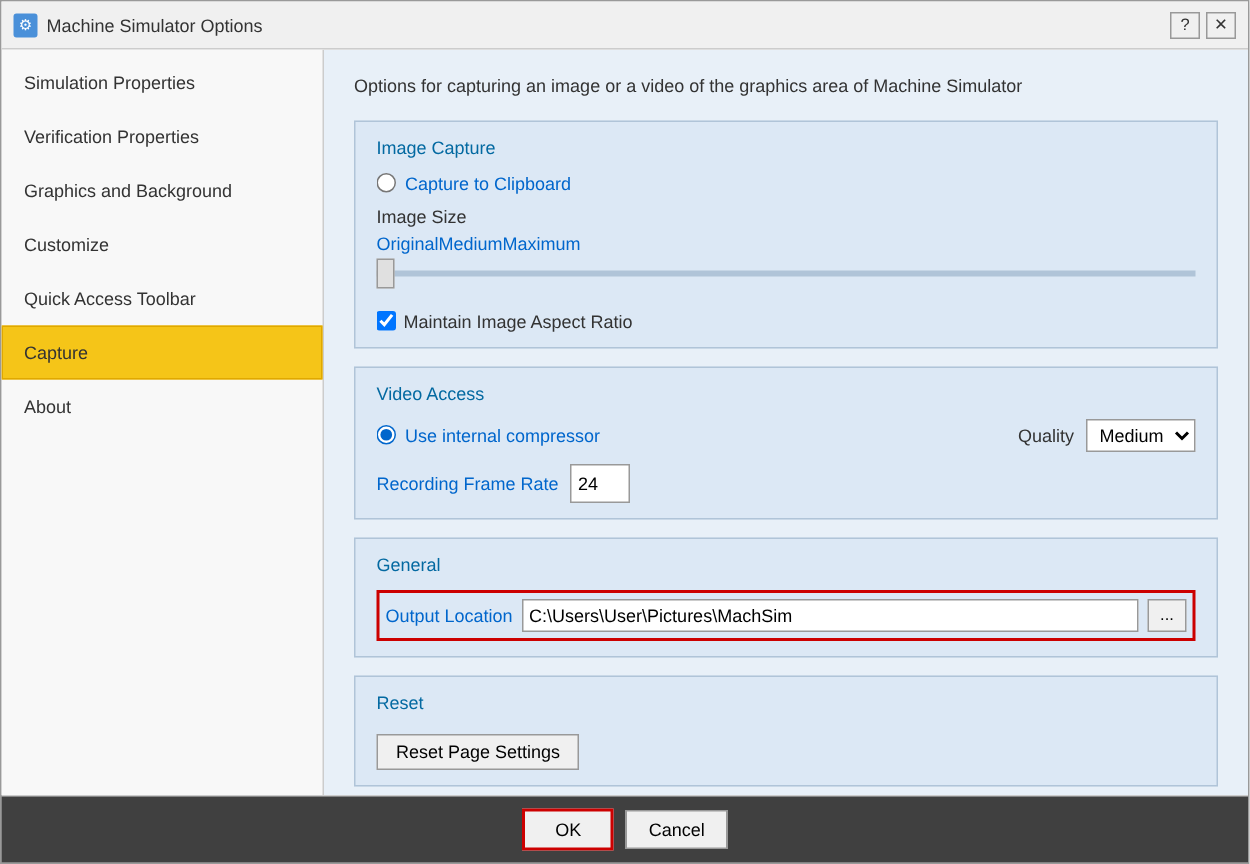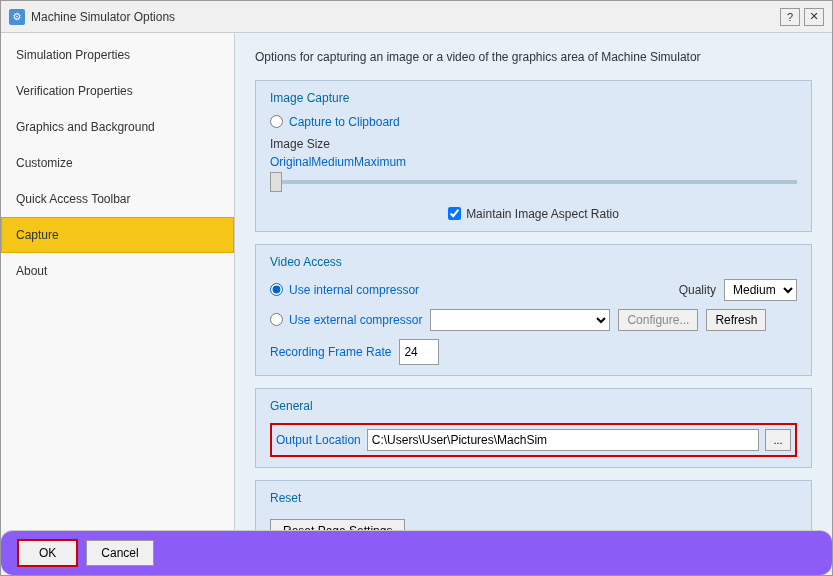--- a/index.html
+++ b/index.html
@@ -63,21 +63,21 @@
       justify-content: center;
       font-size: 11px;
       color: #333;
     }
     .dialog-body {
       display: flex;
       flex: 1;
       overflow: hidden;
     }
     .sidebar {
-      width: 234px;
+      width: 215px;
       background: #f8f8f8;
       border-right: 1px solid #ccc;
       padding: 4px 0;
     }
     .sidebar-item {
       padding: 10px 14px;
       cursor: pointer;
       color: #333;
       font-size: 12px;
       border: 1px solid transparent;
@@ -166,21 +166,20 @@
       height: 20px;
       background: #e0e0e0;
       border: 1px solid #999;
       cursor: pointer;
     }
     .checkbox-row {
       display: flex;
       align-items: center;
       gap: 5px;
       margin-top: 20px;
-      justify-content: center;
     }
     .checkbox-input {
       width: 13px;
       height: 13px;
       cursor: pointer;
     }
     .checkbox-label {
       font-size: 12px;
       color: #333;
     }
@@ -276,28 +275,27 @@
     }
     .reset-btn {
       padding: 4px 12px;
       border: 1px solid #999;
       background: #f0f0f0;
       font-size: 12px;
       cursor: pointer;
       margin-top: 4px;
     }
     .dialog-footer {
-      background: #8b5cf6;
+      background: #404040;
       border-top: 1px solid #ccc;
       padding: 8px 16px;
       display: flex;
-      justify-content: flex-start;
+      justify-content: center;
       gap: 8px;
       align-items: center;
-      border-radius: 12px;
     }
     .ok-btn {
       padding: 5px 20px;
       border: 2px solid #cc0000;
       background: #f0f0f0;
       font-size: 12px;
       cursor: pointer;
       min-width: 60px;
     }
     .cancel-btn {
@@ -386,29 +384,20 @@
               <input type="radio" class="radio-input" name="videocapture" checked="" style="">
               <span class="radio-label">Use internal compressor</span>
             </label>
             <span class="quality-label">Quality</span>
             <select class="select-box">
               <option>Low</option>
               <option selected="">Medium</option>
               <option>High</option>
             </select>
           </div>
-          <div class="inline-row">
-            <label class="radio-item">
-              <input type="radio" class="radio-input" name="videocapture" style="">
-              <span class="radio-label">Use external compressor</span>
-            </label>
-            <select class="select-box external-select"></select>
-            <button class="configure-btn">Configure...</button>
-            <button class="refresh-btn">Refresh</button>
-          </div>
           <div class="frame-rate-row">
             <span class="frame-rate-label">Recording Frame Rate</span>
             <input type="text" class="frame-rate-input" value="24" style="">
           </div>
         </div>
       </div>
 
       <div class="section">
         <div class="section-title">General</div>
         <div class="output-wrapper">

